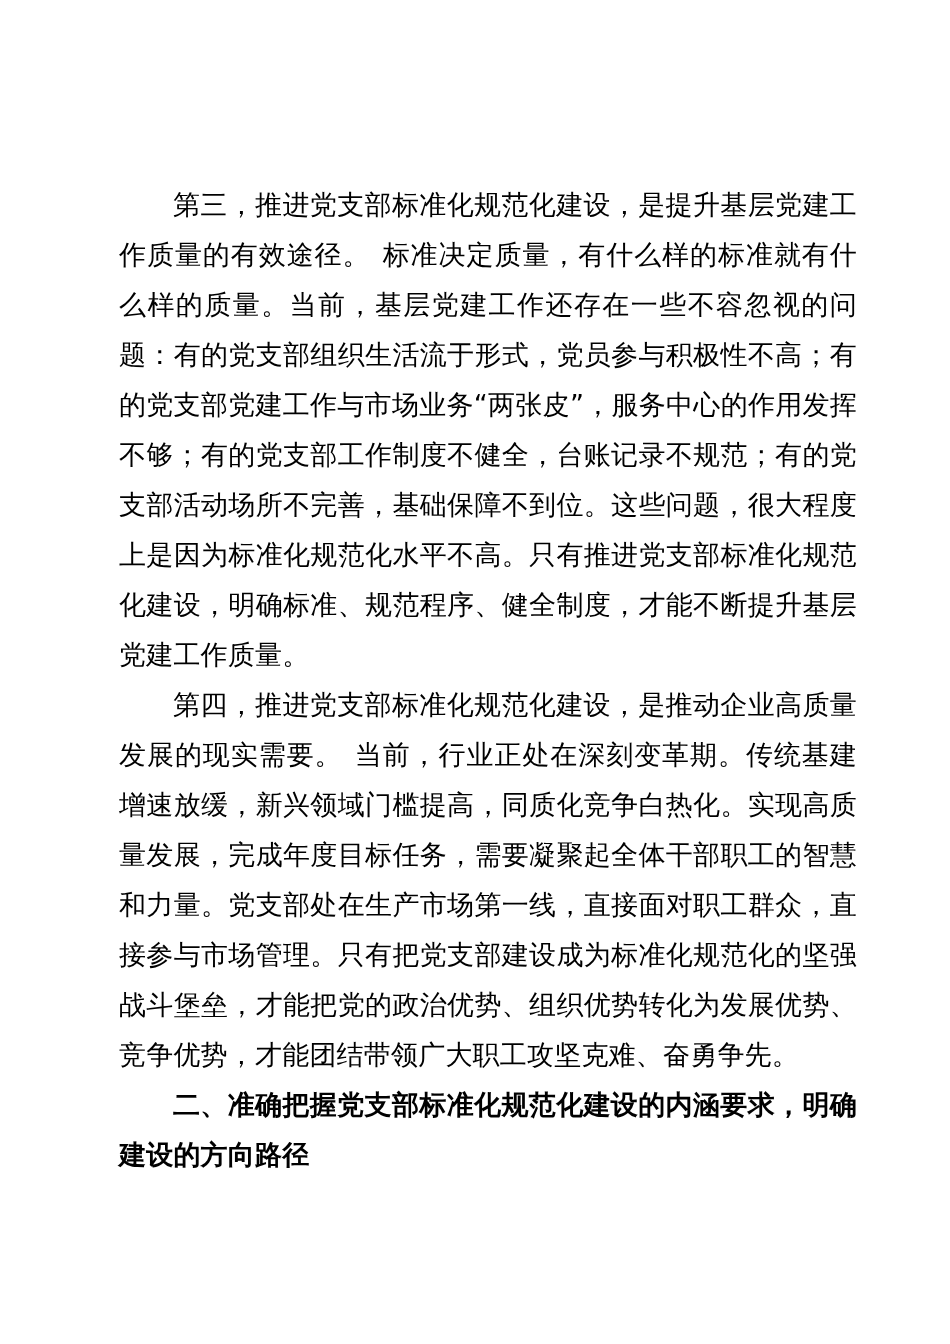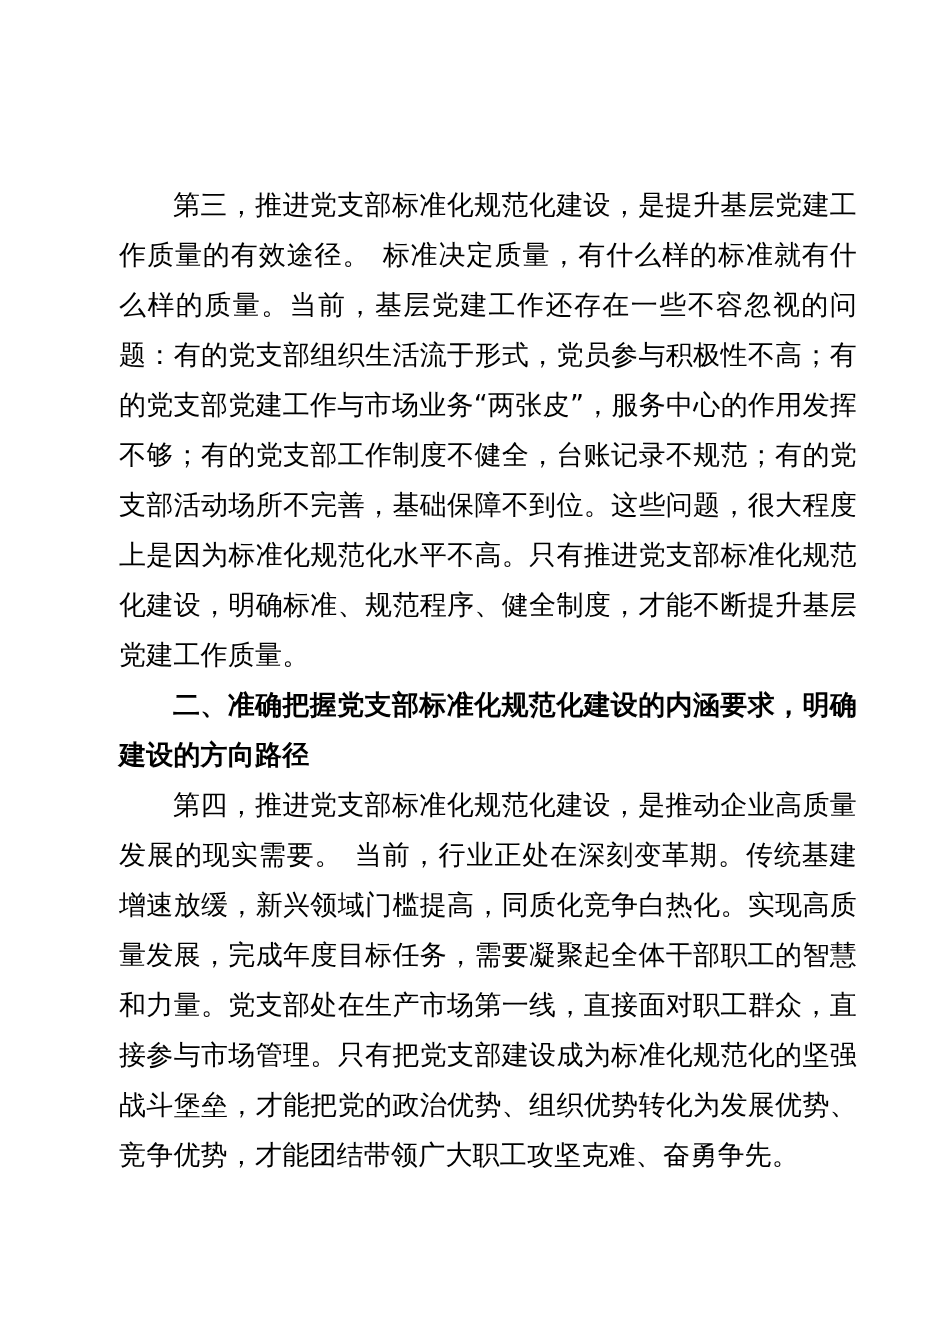--- a/index.html
+++ b/index.html
@@ -34,17 +34,17 @@
       font-weight: bold;
     }
   </style>
 </head>
 <body>
 
 <div class="page">
 
   <p class="para"><span class="para-lead">第三，推进党支部标准化规范化建设，是提升基层党建工作质量的有效途径。</span><span class="para-body">标准决定质量，有什么样的标准就有什么样的质量。当前，基层党建工作还存在一些不容忽视的问题：有的党支部组织生活流于形式，党员参与积极性不高；有的党支部党建工作与市场业务“两张皮”，服务中心的作用发挥不够；有的党支部工作制度不健全，台账记录不规范；有的党支部活动场所不完善，基础保障不到位。这些问题，很大程度上是因为标准化规范化水平不高。只有推进党支部标准化规范化建设，明确标准、规范程序、健全制度，才能不断提升基层党建工作质量。</span></p>
 
+  <p class="para"><span class="para-lead">第四，推进党支部标准化规范化建设，是推动企业高质量发展的现实需要。</span><span class="para-body">当前，行业正处在深刻变革期。传统基建增速放缓，新兴领域门槛提高，同质化竞争白热化。实现高质量发展，完成年度目标任务，需要凝聚起全体干部职工的智慧和力量。党支部处在生产市场第一线，直接面对职工群众，直接参与市场管理。只有把党支部建设成为标准化规范化的坚强战斗堡垒，才能把党的政治优势、组织优势转化为发展优势、竞争优势，才能团结带领广大职工攻坚克难、奋勇争先。</span></p>
+
   <p class="para heading"><span class="para-lead">二、准确把握党支部标准化规范化建设的内涵要求，明确建设的方向路径</span></p>
-
-  <p class="para"><span class="para-lead">第四，推进党支部标准化规范化建设，是推动企业高质量发展的现实需要。</span><span class="para-body">当前，行业正处在深刻变革期。传统基建增速放缓，新兴领域门槛提高，同质化竞争白热化。实现高质量发展，完成年度目标任务，需要凝聚起全体干部职工的智慧和力量。党支部处在生产市场第一线，直接面对职工群众，直接参与市场管理。只有把党支部建设成为标准化规范化的坚强战斗堡垒，才能把党的政治优势、组织优势转化为发展优势、竞争优势，才能团结带领广大职工攻坚克难、奋勇争先。</span></p>
 
 </div>
 
 </body></html>

